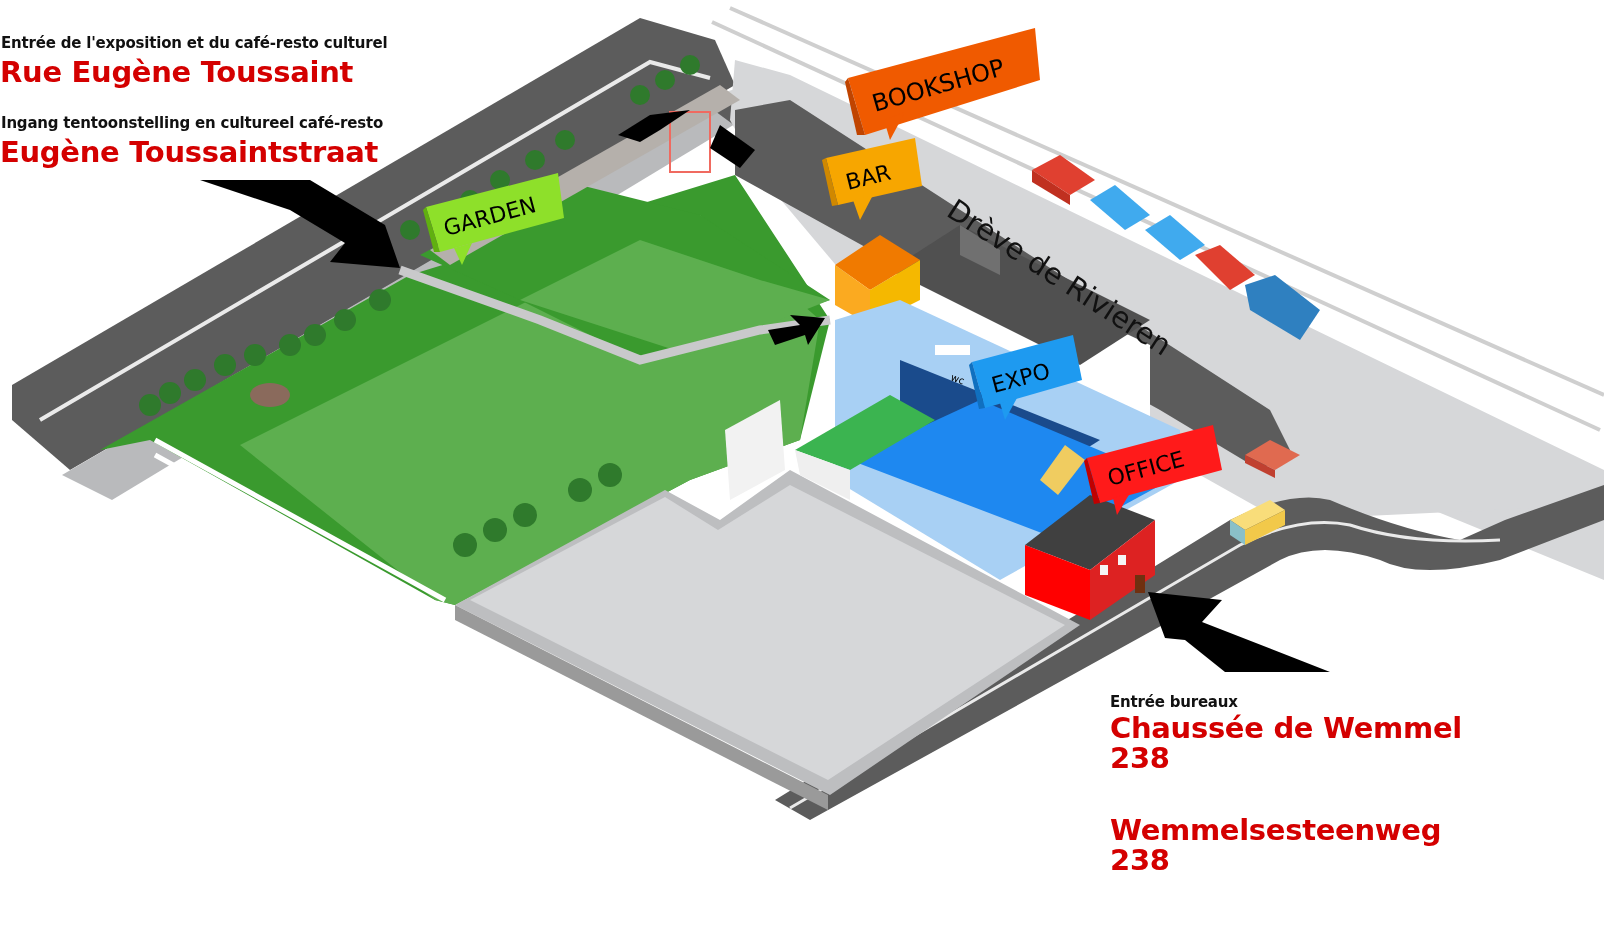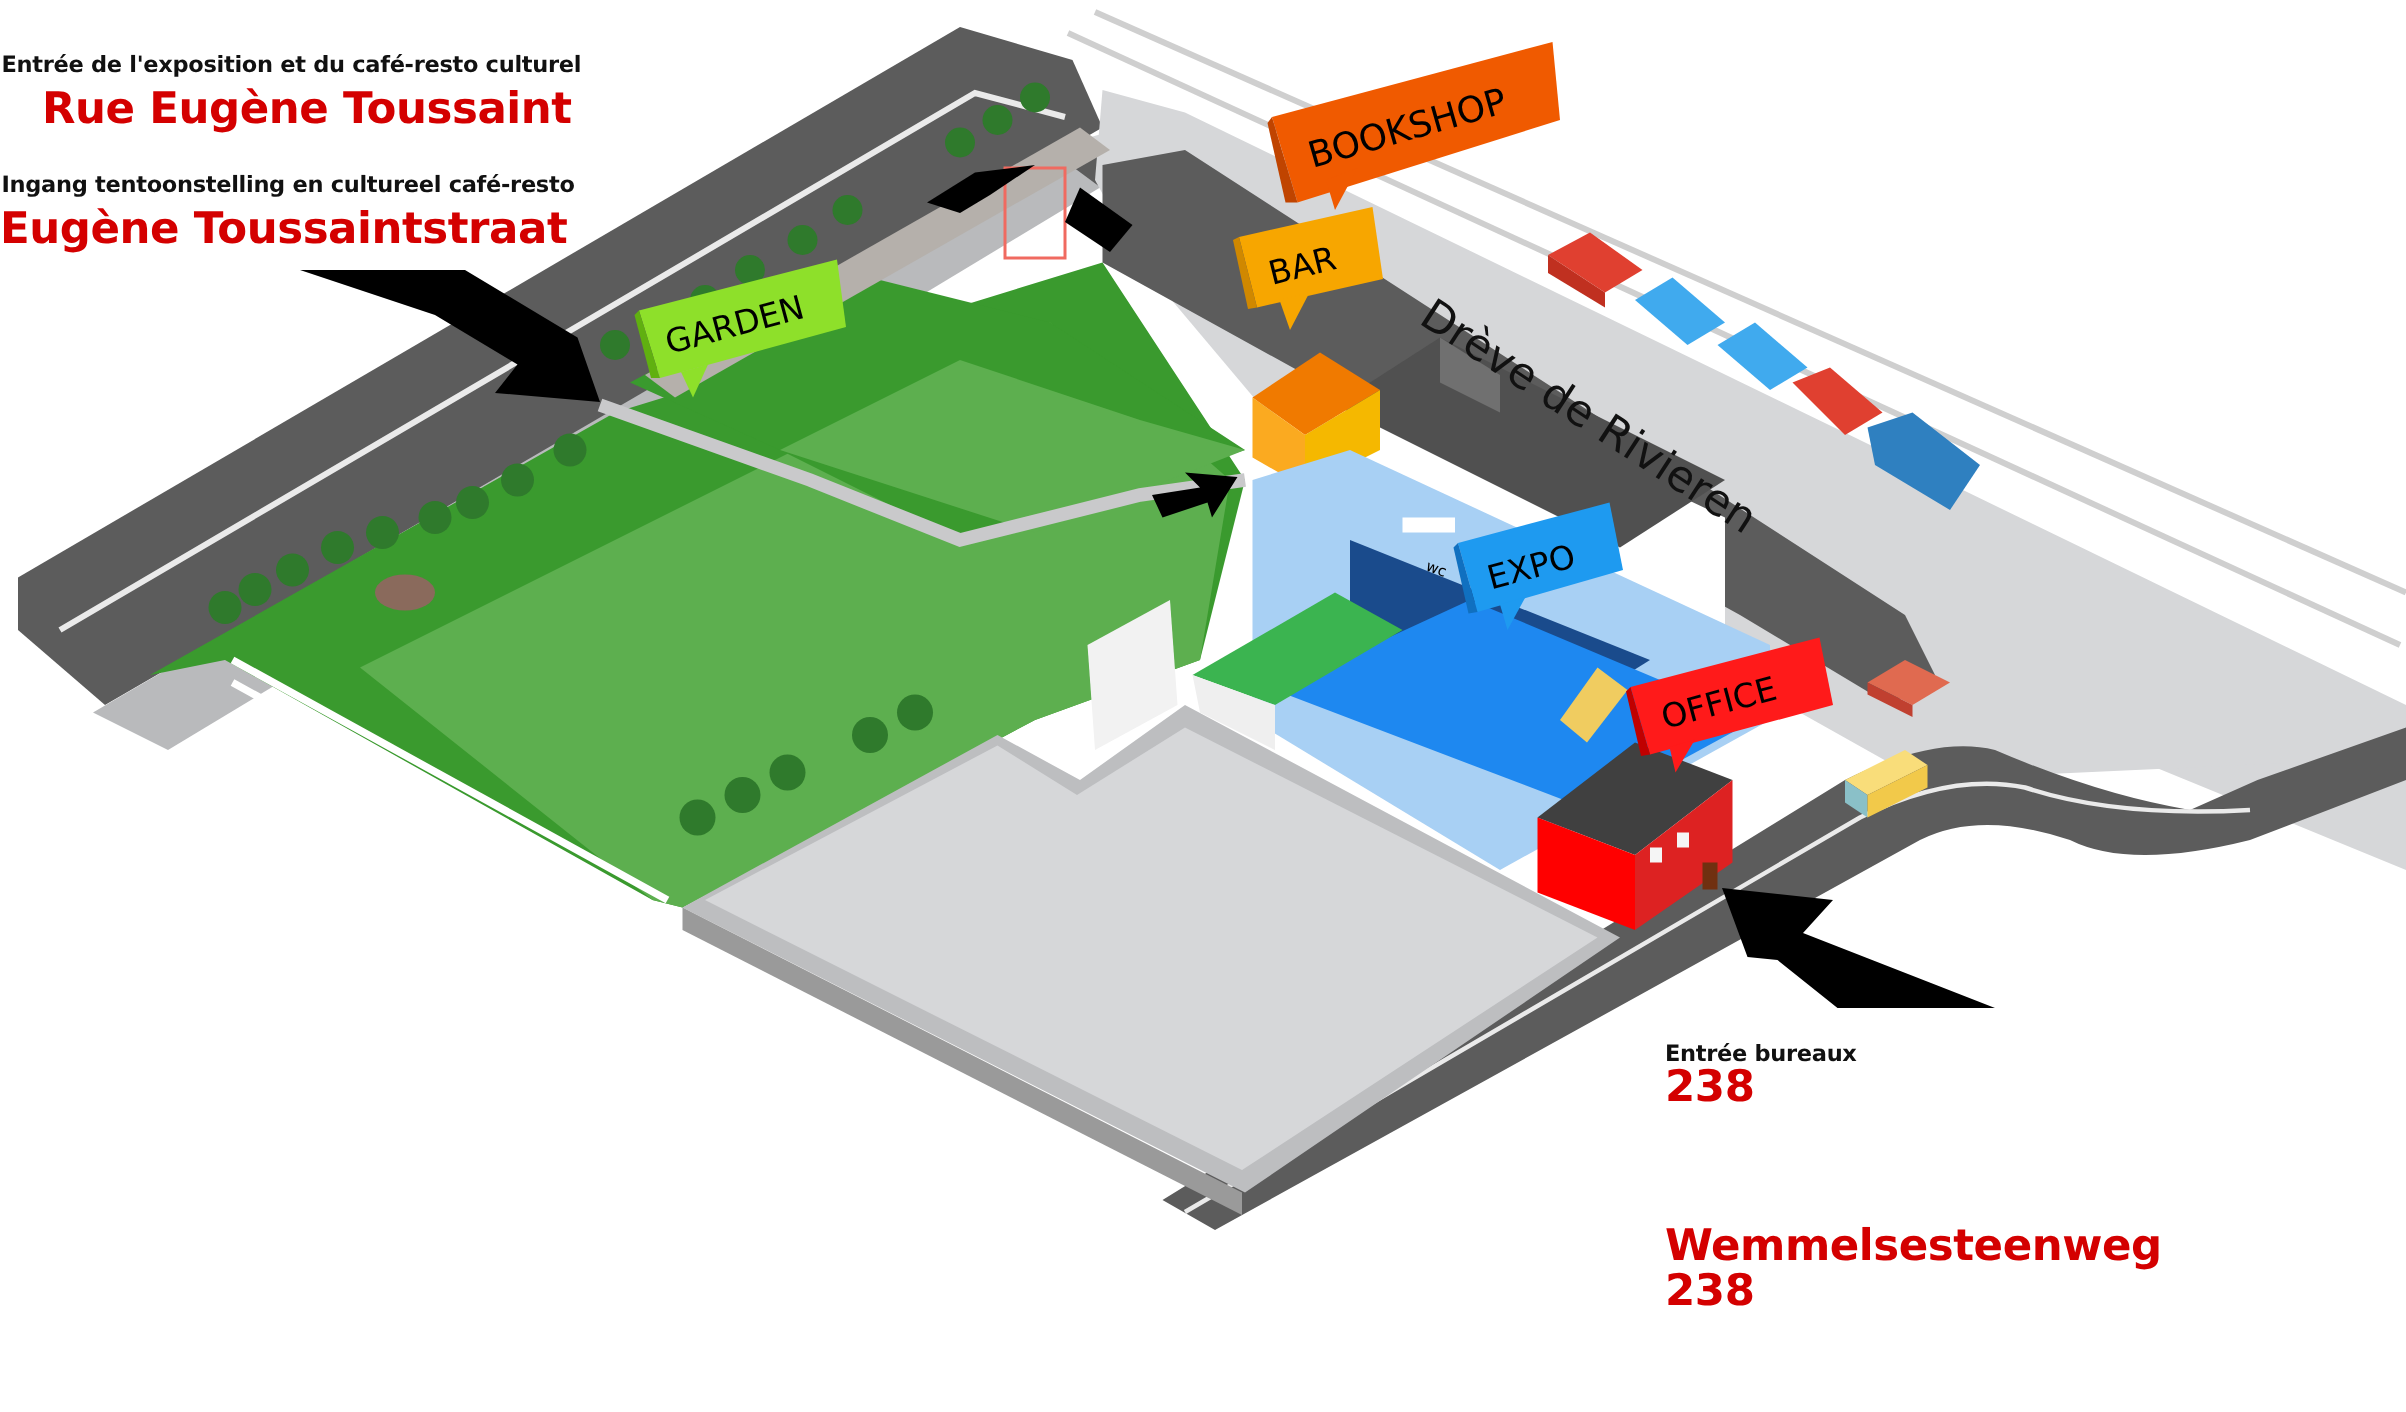--- a/index.html
+++ b/index.html
@@ -185,24 +185,25 @@
     <polygon points="1113,498 1130,493 1117,515" fill="#ff1a1a"></polygon>
     <text class="svgtext" x="1110" y="486" font-size="22" fill="#000" transform="rotate(-15 1110 486)">OFFICE</text>
   </g>
 
   <text class="svgtext" x="950" y="380" font-size="10" fill="#000" transform="rotate(20 950 380)">wc</text>
 
   <text class="svgtext" x="945" y="215" font-size="29" fill="#111" transform="rotate(33 945 215)">Drève de Rivieren</text>
 </svg>
 
 <div class="lbl small" style="left:1px; top:34px;">Entrée de l'exposition et du café-resto culturel</div>
-<div class="lbl big" style="left:12px; top:55px;padding-left:16px;">Rue Eugène Toussaint</div>
+<div class="lbl big" style="left:0px; top:55px;">Rue Eugène Toussaint</div>
 <div class="lbl small" style="left:1px; top:114px;">Ingang tentoonstelling en cultureel café-resto</div>
 <div class="lbl big" style="left:0px; top:135px;">Eugène Toussaintstraat</div>
 
 <div class="lbl center" style="left:1110px; top:693px; width:350px;">
   <div class="small">Entrée bureaux</div>
+  <div class="big" style="margin-top:0px;">Chaussée de Wemmel</div>
   <div class="big" style="margin-top:-4px;">238</div>
 </div>
 <div class="lbl center" style="left:1110px; top:813px; width:350px;">
   <div class="big" style="margin-top:0px;">Wemmelsesteenweg</div>
   <div class="big" style="margin-top:-4px;">238</div>
 </div>
 
 </body></html>

